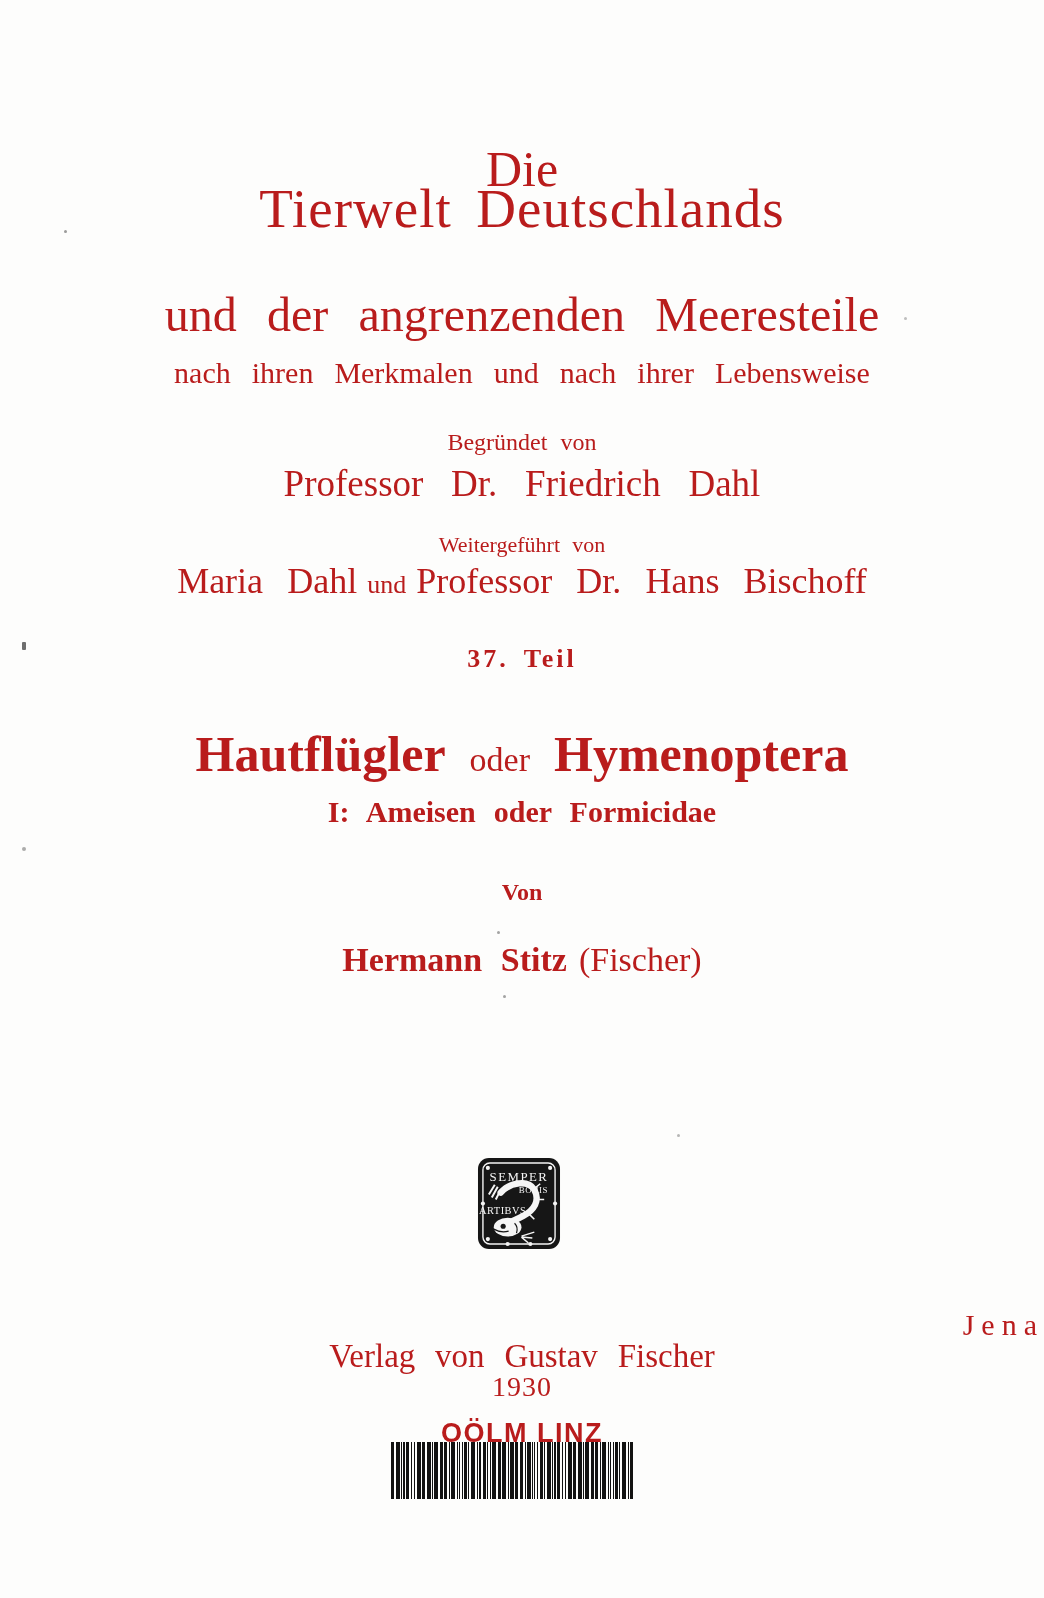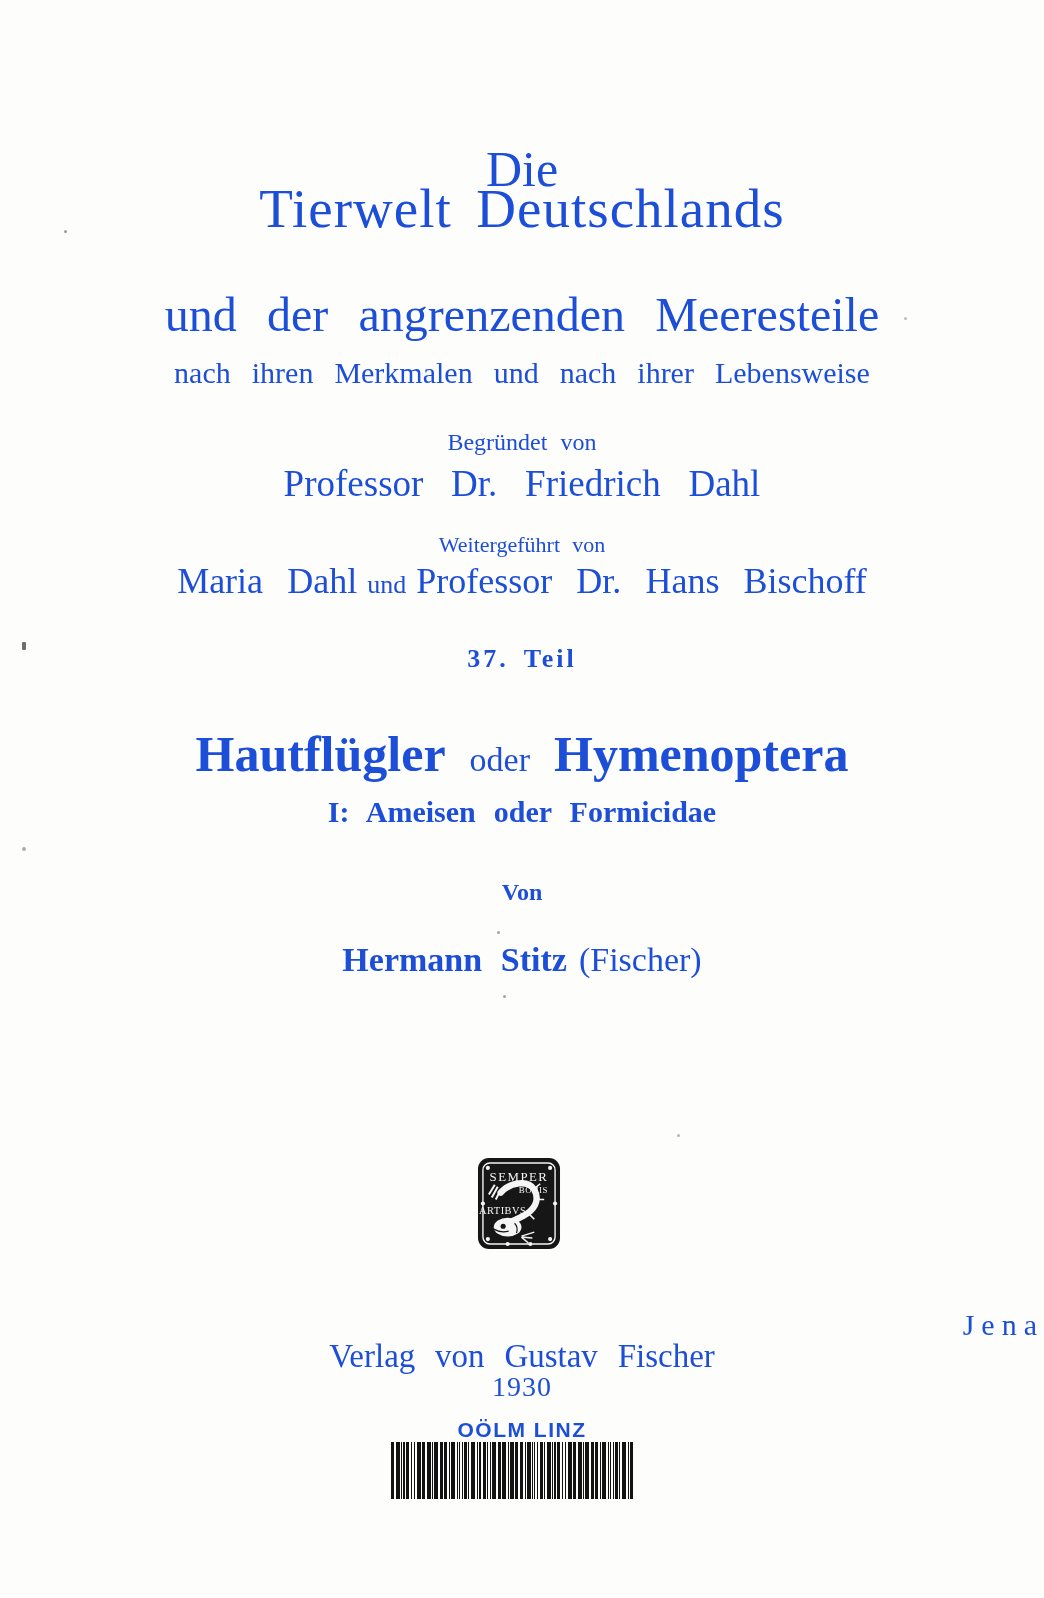--- a/index.html
+++ b/index.html
@@ -3,21 +3,21 @@
 <meta charset="utf-8">
 <style>
   * { margin: 0; padding: 0; box-sizing: border-box; }
   html, body { background: #ffffff; }
   .page {
     position: relative;
     width: 1044px;
     height: 1598px;
     margin: 0 auto;
     background: #fdfdfc;
-    color: #1d4ed8;
+    color: #b91c1c;
     font-family: "Liberation Serif", "DejaVu Serif", serif;
     overflow: hidden;
   }
   .line {
     position: absolute;
     left: 0;
     right: 0;
     text-align: center;
     white-space: nowrap;
     line-height: 1.05;
@@ -51,21 +51,21 @@
     left: 477px;
     width: 84px;
     height: 93px;
   }
   
   .l-city          { top: 1309px; font-size: 30px; letter-spacing: 7px; text-align: right; }
   .l-publisher     { top: 1339px; font-size: 33px; word-spacing: 0.35em; }
   .l-year          { top: 1372px; font-size: 28px; letter-spacing: 1px; }
   
   .sans { font-family: "Liberation Sans", "DejaVu Sans", sans-serif; }
-  .l-owner         { top: 1419px; font-size: 21px; font-weight: bold; letter-spacing: 1.5px; }
+  .l-owner         { top: 1419px; font-size: 27px; font-weight: bold; letter-spacing: 1.5px; }
   .barcode {
     position: absolute;
     top: 1442px;
     left: 391px;
     width: 272px;
     height: 57px;
     display: flex;
     align-items: stretch;
     overflow: hidden;
   }

